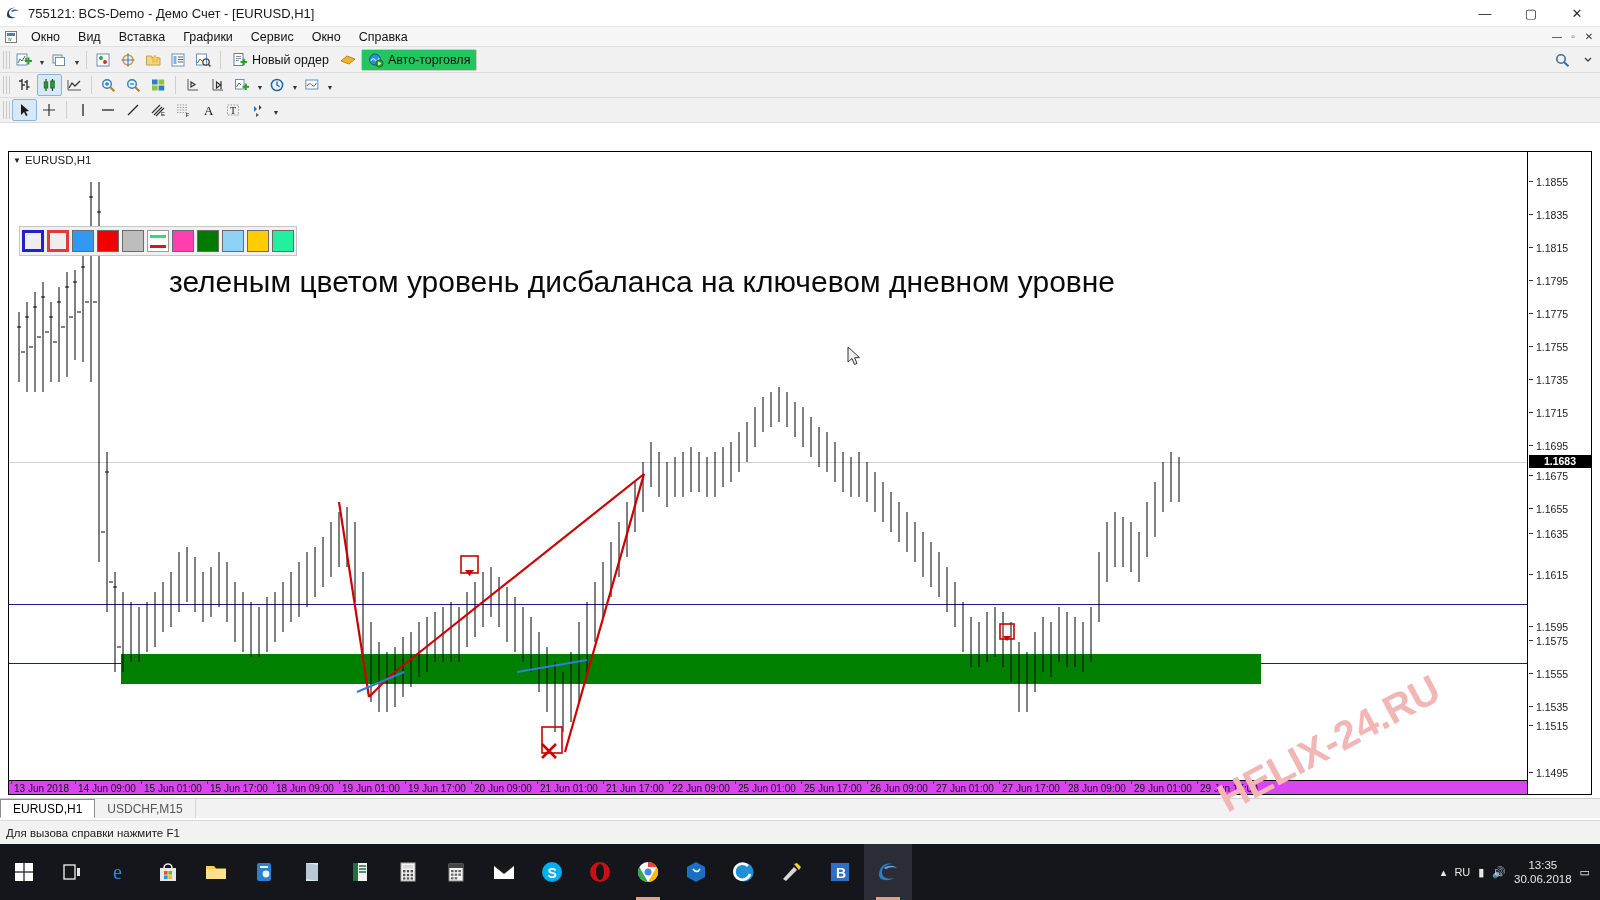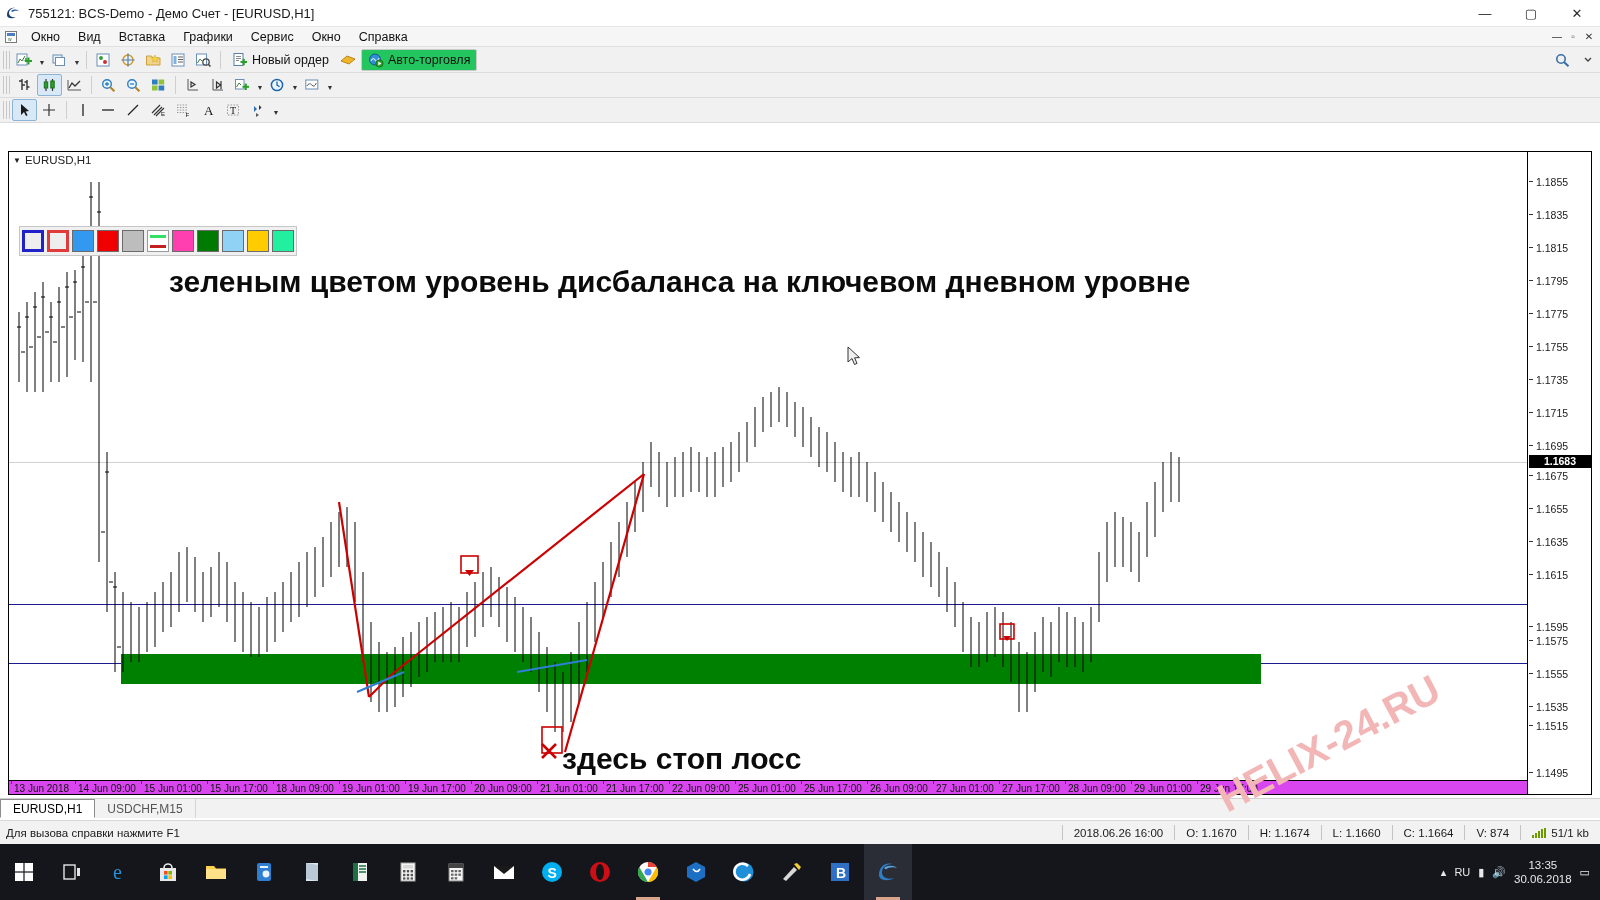--- a/index.html
+++ b/index.html
@@ -102,21 +102,21 @@
   .hline.navy { background:#1b1b8f; }
   .hline.grey { background:#d0d0d0; }
   .greenzone { position:absolute; background:#008000; }
   .palette {
     position:absolute; left:10px; top:74px; height:30px; background:#f0f0f0;
     border:1px solid #c6c6c6; display:flex; align-items:center; padding:0 2px; gap:3px; z-index:25;
   }
   .sw { width:22px; height:22px; border:1px solid #6b6b6b; }
   .sw.hollow { background:#eee; border:3px solid; }
   .anno {
-    position:absolute; font-weight:bold; color:#0b0b0b; white-space:nowrap; z-index:26;
+    position:absolute; font-weight:normal; color:#0b0b0b; white-space:nowrap; z-index:26;
     font-family: "Liberation Sans", sans-serif;
   }
   .watermark {
     position:absolute; right:0; bottom:0; width:330px; height:190px;
     color:#f2b6b6; font-size:40px; font-weight:bold; z-index:24;
     transform:rotate(-28deg); transform-origin:100% 100%; pointer-events:none;
   }
   .cursor-arrow { position:absolute; z-index:40; pointer-events:none; }
 
   
@@ -511,21 +511,20 @@
           <i style="position:absolute;left:2px;top:14px;width:16px;height:3px;background:#c42020;display:block;"></i>
         </div>
         <div class="sw" style="background:#ff3fb0;"></div>
         <div class="sw" style="background:#007a00;"></div>
         <div class="sw" style="background:#8fd2f5;"></div>
         <div class="sw" style="background:#ffcc00;"></div>
         <div class="sw" style="background:#21f0a0;"></div>
       </div>
 
       <div class="anno" style="left:160px; top:113px; font-size:30px;">зеленым цветом уровень дисбаланса на ключевом дневном уровне</div>
-      <div class="anno" style="left:553px; top:590px; font-size:30px;">здесь стоп лосс</div>
 
       <svg class="cursor-arrow" style="left:838px; top:194px;" width="16" height="22" viewBox="0 0 16 22">
         <path d="M1 1 L1 16 L5 12.5 L7.5 18.5 L10 17.4 L7.6 11.8 L12.5 11.6 Z" fill="#f0f0f0" stroke="#333" stroke-width="1"></path>
       </svg>
     </div>
 
     <div class="pricescale">
       <div class="p-tick" style="top:24px;">
           <i></i>
           <span>1.1855</span>
@@ -564,21 +563,21 @@
         </div>
       <div class="p-cur" style="top:303px;">1.1683</div>
       <div class="p-tick" style="top:318px;">
           <i></i>
           <span>1.1675</span>
         </div>
       <div class="p-tick" style="top:351px;">
           <i></i>
           <span>1.1655</span>
         </div>
-      <div class="p-tick" style="top:384px;">
+      <div class="p-tick" style="top:376px;">
           <i></i>
           <span>1.1635</span>
         </div>
       <div class="p-tick" style="top:417px;">
           <i></i>
           <span>1.1615</span>
         </div>
       <div class="p-tick" style="top:469px;">
           <i></i>
           <span>1.1595</span>
@@ -687,38 +686,20 @@
     </div>
   </div>
 
   <div class="tabsbar">
     <div class="ctab active">EURUSD,H1</div>
     <div class="ctab">USDCHF,M15</div>
   </div>
 
   <div class="statusbar">
     <div class="st-hint">Для вызова справки нажмите F1</div>
-    <div class="st-right">
-      <div class="st-cell">2018.06.26 16:00</div>
-      <div class="st-cell">O: 1.1670</div>
-      <div class="st-cell">H: 1.1674</div>
-      <div class="st-cell">L: 1.1660</div>
-      <div class="st-cell">C: 1.1664</div>
-      <div class="st-cell">V: 874</div>
-      <div class="st-cell">
-        <span class="bars">
-          <i style="height:3px"></i>
-            <i style="height:5px"></i>
-            <i style="height:7px"></i>
-            <i style="height:9px"></i>
-            <i style="height:10px"></i>
-        </span>
-        <span>51/1 kb</span>
-      </div>
-    </div>
   </div>
 
   <div class="taskbar">
     <div class="tk">
       <svg width="22" height="22" viewBox="0 0 22 22">
         <rect x="2" y="2" width="8.4" height="8.4" fill="#fff"></rect>
           <rect x="11.6" y="2" width="8.4" height="8.4" fill="#fff"></rect>
         <rect x="2" y="11.6" width="8.4" height="8.4" fill="#fff"></rect>
           <rect x="11.6" y="11.6" width="8.4" height="8.4" fill="#fff"></rect>
       </svg>

